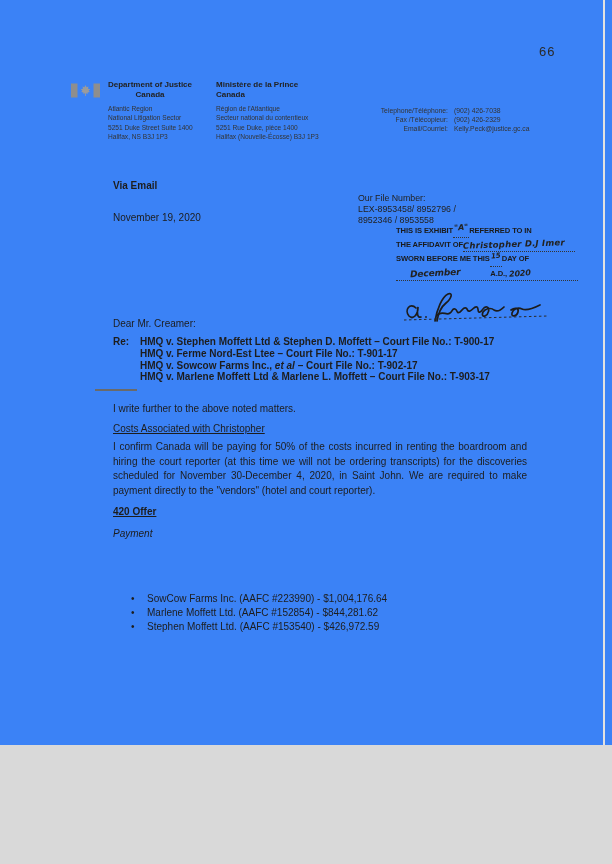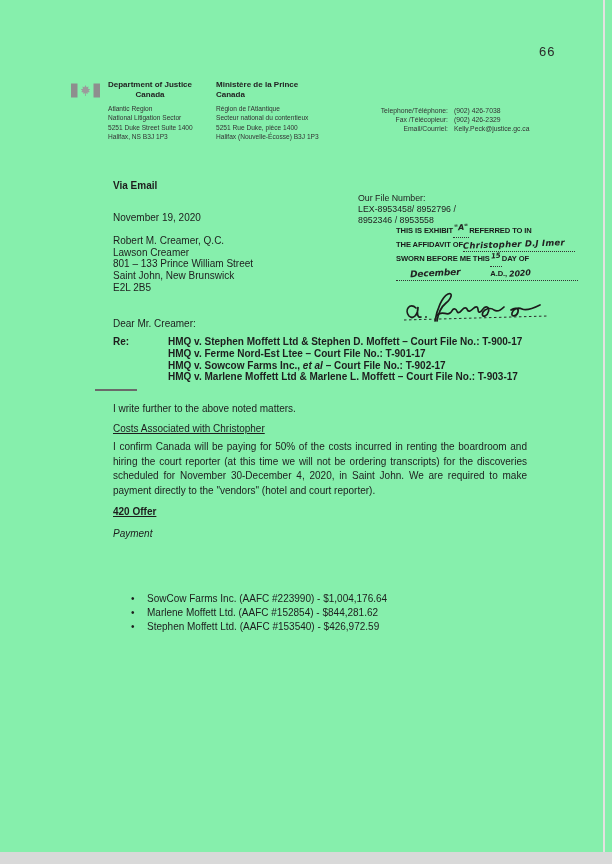--- a/index.html
+++ b/index.html
@@ -1,19 +1,19 @@
 <!DOCTYPE html>
 <html><head>
 <meta charset="utf-8">
 <style>
   * { margin:0; padding:0; box-sizing:border-box; }
   html,body { background:#d9d9d9; }
   .page {
-    position:relative; width:612px; height:852px; margin:0 auto;
-    background:#86efac; color:#1d1d1d; overflow:hidden;
+    position:relative; width:612px; height:745px; margin:0 auto;
+    background:#3b82f6; color:#1d1d1d; overflow:hidden;
     font-family:"Liberation Sans", sans-serif;
   }
   .scan-edge { position:absolute; right:7px; top:0; width:2px; height:100%; background:#e3e1e0; }
   .abs { position:absolute; }
 
   
   .page-num { left:539px; top:44px; font-size:13px; color:#2a2a2a; letter-spacing:1px; }
 
   
   .flag { left:71px; top:83px; width:29px; height:15px; }
@@ -44,21 +44,21 @@
   .hand-day { position:relative; top:-3px; font-size:7px; transform:rotate(-5deg); }
   .hand-month { font-size:9px; transform:rotate(-3deg); }
   .hand-year { font-size:8px; transform:rotate(-4deg); }
   .stamp-l4 { border-bottom:1px dotted #333; width:182px; padding-left:14px; }
 
   .signature { left:402px; top:288px; width:148px; height:42px; }
 
   
   .salutation { left:113px; top:318px; font-size:10px; }
   .re-block { left:113px; top:336px; width:460px; font-size:10px; font-weight:bold; line-height:11.8px; }
-  .re-row { display:flex;gap:28px; }
+  .re-row { display:flex; }
   .re-label { width:27px; flex:none; }
   .re-lines { flex:1; }
   .artifact-line { left:95px; top:389px; width:42px; height:2px; background:#6a6a6a; }
 
   .body-text { font-size:10px; line-height:14.5px; }
   .intro { left:113px; top:402px; }
   .heading-underline { font-size:10px; font-weight:bold; text-decoration:underline; }
   .h-discoveries { left:113px; top:423px; font-weight:normal; }
   .para { width:414px; text-align:justify; }
   .p-discoveries { left:113px; top:440px; }
@@ -124,27 +124,20 @@
 
   <div class="abs via-email">Via Email</div>
   <div class="abs date-line">November 19, 2020</div>
 
   <div class="abs file-block">
     <div>Our File Number:</div>
     <div>LEX-8953458/ 8952796 /</div>
     <div>8952346 / 8953558</div>
   </div>
 
-  <div class="abs recipient">
-    <div>Robert M. Creamer, Q.C.</div>
-    <div>Lawson Creamer</div>
-    <div>801 – 133 Prince William Street</div>
-    <div>Saint John, New Brunswick</div>
-    <div>E2L 2B5</div>
-  </div>
 
   <div class="abs stamp">
     <div>
       <span>THIS IS EXHIBIT</span><span class="dotted" style="width:16px; text-align:center;"><span class="hand hand-letter">"A"</span></span><span>REFERRED TO IN</span>
     </div>
     <div>
       <span>THE AFFIDAVIT OF</span><span class="dotted" style="width:112px; text-align:left;"><span class="hand hand-name">Christopher D.J Imer</span></span>
     </div>
     <div>
       <span>SWORN BEFORE ME THIS</span><span class="dotted" style="width:12px; text-align:center;"><span class="hand hand-day">15</span></span><span>DAY OF</span>

